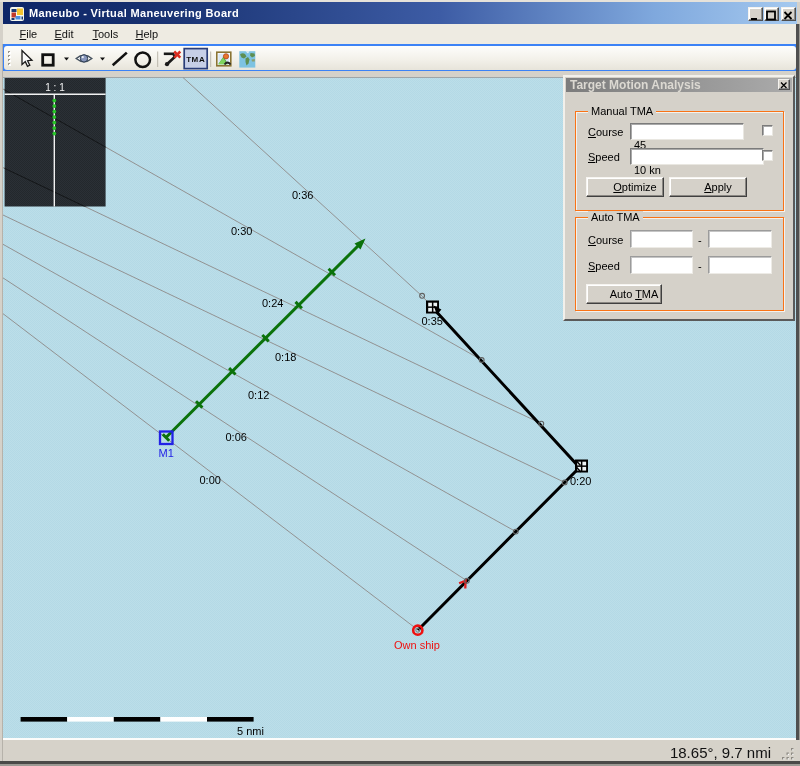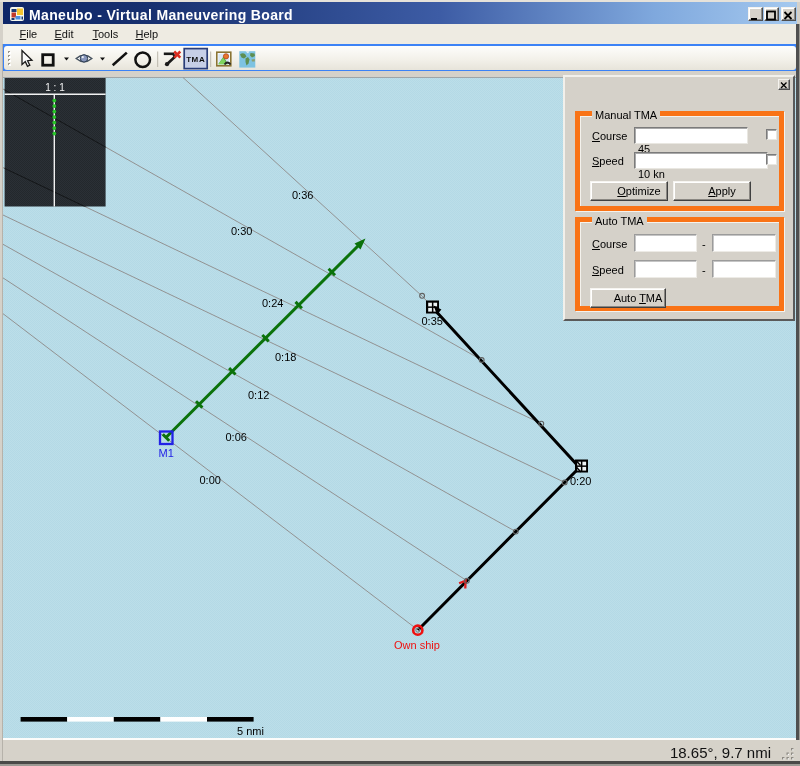--- a/index.html
+++ b/index.html
@@ -2,41 +2,41 @@
 <html><head>
 <meta charset="utf-8">
 <style>
 *{margin:0;padding:0;box-sizing:border-box;}
 html,body{width:800px;height:766px;overflow:hidden;}
 body{font-family:"Liberation Sans",sans-serif;background:#D5D1C9;position:relative;}
 .abs{position:absolute;}
 
 #titlebar{left:3px;top:2px;width:794px;height:22px;background:linear-gradient(to right,#0E2668 0%,#17306F 18%,#3D5CA5 55%,#7FA8DD 82%,#A5C9EF 100%);}
 #appicon{left:7px;top:5px;width:14px;height:14px;background:#F6F8EE;border-radius:2px;}
-#title-text{left:26px;top:4.5px;color:#fff;font-weight:bold;font-size:14px;letter-spacing:0.35px;}
+#title-text{left:26px;top:4.5px;color:#fff;font-weight:bold;font-size:11px;letter-spacing:0.35px;}
 .capbtn{top:5px;width:15px;height:14px;background:#D7D3CB;border:1px solid;border-color:#F4F2EE #4E4E4E #4E4E4E #F4F2EE;box-shadow:inset -1px -1px 0 #8A8A8A,inset 1px 1px 0 #FFF;}
 
 #menubar{left:3px;top:24px;width:794px;height:20px;background:#EEEBE2;font-size:11px;color:#111;}
 #menubar span{position:absolute;top:4px;}
 
 #toolbar{left:3px;top:44px;width:794px;height:27px;background:#3b82f6;}
 #toolstrip{position:absolute;left:1px;top:2px;width:792px;height:24px;border-radius:3px;background:linear-gradient(to bottom,#FDFDFB 0%,#F3F1EA 55%,#E7E4DA 100%);}
 
 #status-white{left:3px;top:738px;width:794px;height:2px;background:#FCFCFB;}
 #statusbar{left:3px;top:740px;width:794px;height:21px;background:#D6D2C9;}
 #status-text{position:absolute;right:26px;top:4px;font-size:15px;color:#111;}
 #frame-bot1{left:0px;top:761px;width:800px;height:3px;background:#4A4A48;}
 #frame-bot2{left:0px;top:764px;width:800px;height:2px;background:#9C9A94;}
 
 #chart{left:3px;top:71px;width:794px;height:750px;margin-top:6px;}
 
 #tma{left:563px;top:75px;width:232px;height:246px;background:#D5D1C9;border:2px solid;border-color:#F2F0EB #5A5A5A #5A5A5A #F2F0EB;font-size:11px;color:#000;}
 #tma-title{position:absolute;left:1px;top:1px;width:226px;height:14px;background:linear-gradient(to right,#7C7C7C,#ABABAB);color:#DCD9D2;font-weight:bold;font-size:12px;padding:0px 0 0 4px;}
 #tma-close{position:absolute;right:3px;top:2px;width:12px;height:11px;background:#D7D3CB;border:1px solid;border-color:#F4F2EE #4E4E4E #4E4E4E #F4F2EE;box-shadow:inset -1px -1px 0 #8A8A8A;}
-.group{position:absolute;left:10px;width:209px;border:5px solid #f97316;box-shadow:1px 1px 0 #F4F2ED,inset 1px 1px 0 #F4F2ED;}
+.group{position:absolute;left:10px;width:209px;border:1px solid #f97316;box-shadow:1px 1px 0 #F4F2ED,inset 1px 1px 0 #F4F2ED;}
 .glabel{position:absolute;left:12px;top:-7px;background:#D5D1C9;padding:0 3px;}
 .flabel{position:absolute;left:12px;}
 .tbox{position:absolute;background:#fff;border:1px solid;border-color:#7B7B7B #E9E7E1 #E9E7E1 #7B7B7B;box-shadow:inset 1px 1px 0 rgba(64,64,64,0.45);font-size:11px;padding:15px 0 0 3px;}
 .tbox.dim{border-color:#9B9B9B #EDEBE6 #EDEBE6 #9B9B9B;box-shadow:inset 1px 1px 0 rgba(90,90,90,0.35);}
 .cb{position:absolute;width:11px;height:11px;background:#fff;border:1px solid;border-color:#7B7B7B #E9E7E1 #E9E7E1 #7B7B7B;box-shadow:inset 1px 1px 0 rgba(64,64,64,0.45);}
 .btn{position:absolute;height:20px;background:#D5D1C9;border:1px solid;border-color:#F6F4F0 #404040 #404040 #F6F4F0;box-shadow:inset -1px -1px 0 #8A8782,inset 1px 1px 0 #FFF;text-align:center;font-size:11px;padding-top:3px;padding-left:20px;}
 </style>
 </head>
 <body>
 <div class="abs" id="frame-top" style="left:0;top:0;width:800px;height:2px;background:#E6E2DA;"></div>
@@ -261,20 +261,21 @@
     </g>
   </svg>
 </div>
 <div class="abs" style="left:796px;top:24px;width:3px;height:716px;background:#4F4F4F;"></div>
 <div class="abs" style="left:799px;top:24px;width:1px;height:716px;background:#9C9A94;"></div>
 <div class="abs" style="left:2px;top:44px;width:1px;height:718px;background:#B6B2AA;"></div>
 <div class="abs" id="frame-bot1"></div>
 <div class="abs" id="frame-bot2"></div>
 
 <div class="abs" id="tma">
+  <div id="tma-title">Target Motion Analysis</div>
   <div id="tma-close"><svg width="10" height="9">
         <path d="M2 1.5 L7.5 7 M7.5 1.5 L2 7" stroke="#000" stroke-width="1.3"></path>
       </svg></div>
   <div class="group" style="top:34px;height:100px;">
     <span class="glabel">Manual TMA</span>
     <span class="flabel" style="top:14px;"><u>C</u>ourse</span>
     <div class="tbox" style="left:54px;top:11px;width:114px;height:17px;">45</div>
     <div class="cb" style="left:186px;top:13px;"></div>
     <span class="flabel" style="top:39px;"><u>S</u>peed</span>
     <div class="tbox" style="left:54px;top:36px;width:134px;height:17px;">10 kn</div>

